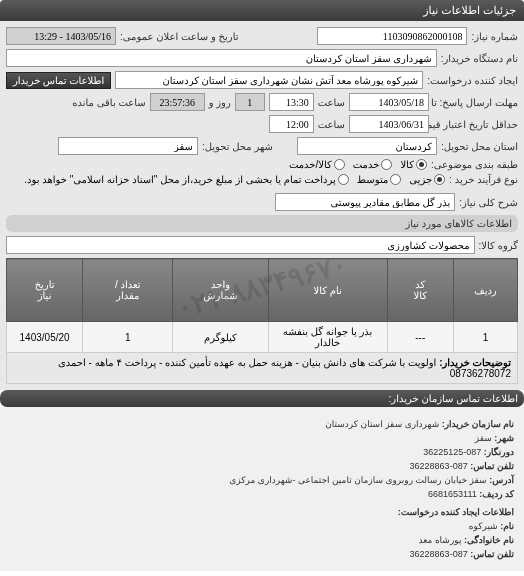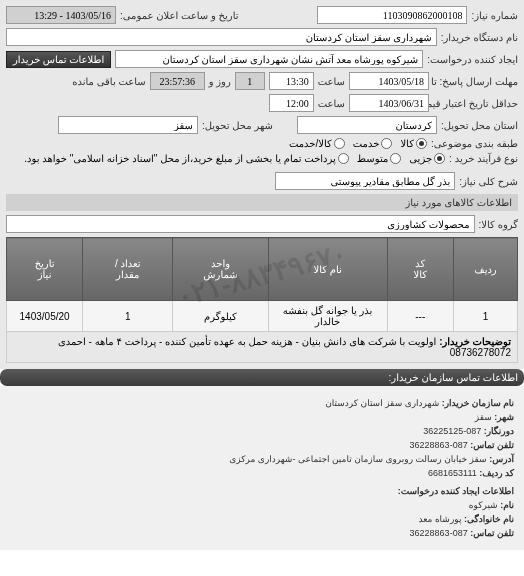--- a/index.html
+++ b/index.html
@@ -79,20 +79,21 @@
   height: 5px;
   background: #333;
   border-radius: 50%;
 }
 .section-title {
   background: #d0d0d0;
   padding: 3px 6px;
   font-size: 10px;
   color: #333;
   margin: 4px 0;
+  border-radius: 6px;
 }
 table {
   width: 100%;
   border-collapse: collapse;
   font-size: 10px;
 }
 th {
   background: linear-gradient(to bottom, #888, #666);
   color: #fff;
   padding: 20px;
@@ -144,20 +145,21 @@
   z-index: 100;
 }
 .container { position: relative; }
 </style>
 </head>
 <body>
 
 <div class="container">
 <div class="watermark">۰۲۱-۸۸۳۴۹۶۷۰</div>
 
+<div class="panel-header">جزئیات اطلاعات نیاز</div>
 
 <div class="panel-body">
 
 <div class="row">
   <span class="label">شماره نیاز:</span>
   <input class="input" style="width: 150px;" value="1103090862000108">
   <span class="label" style="margin-right:auto">تاریخ و ساعت اعلان عمومی:</span>
   <input class="input input-gray" style="width: 110px;" value="1403/05/16 - 13:29">
 </div>
 

